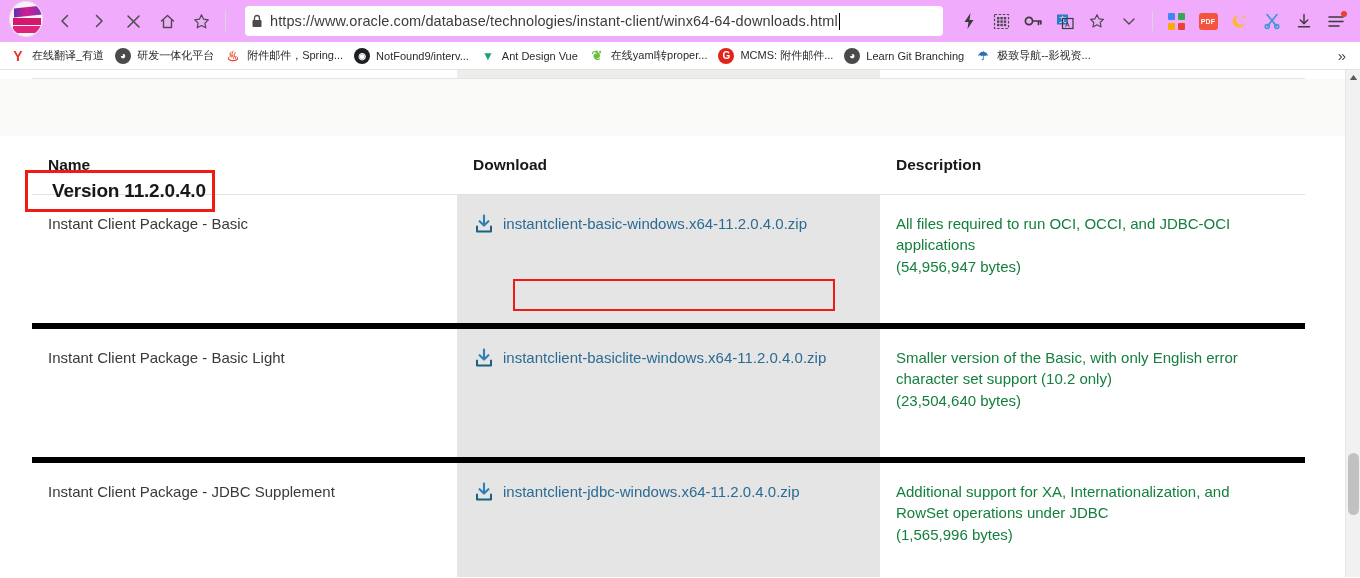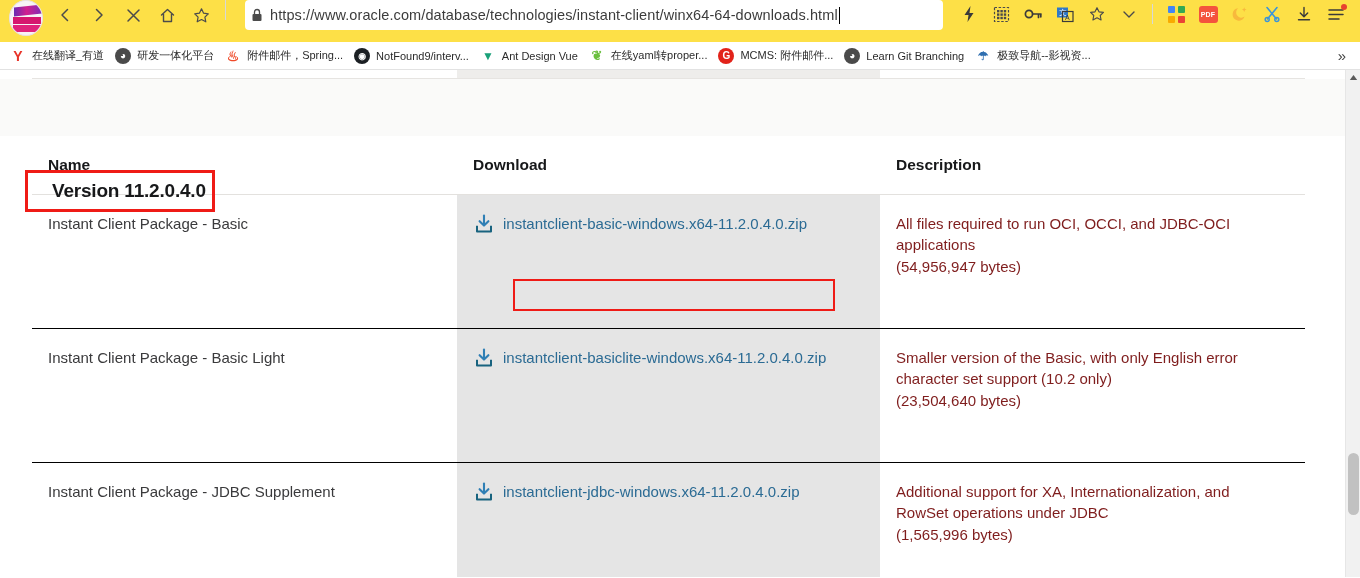--- a/index.html
+++ b/index.html
@@ -12,23 +12,23 @@
 
   
   #browser-chrome {
     width: 1360px;
     background: #ffffff;
     position: relative;
   }
   #toolbar-row {
     height: 42px;
     display: flex;
-    align-items: flex-start;
+    align-items: center;
     padding: 0 8px 0 0;
-    background: #fde047;
+    background: #f0abfc;
   }
   #profile-avatar {
     width: 46px; height: 40px;
     margin-left: 2px;
     position: relative;
     flex: 0 0 auto;
     overflow: hidden;
   }
   #profile-avatar .av-circle {
     position: absolute;
@@ -233,21 +233,21 @@
   
   #ic-table {
     position: absolute;
     left: 32px; top: 66px;
     width: 1273px;
     background: #ffffff;
   }
   .tr {
     display: flex;
     position: relative;
-    border-bottom: 1px solid #000000;
+    border-bottom: 6px solid #000000;
   }
   .tr.header { border-bottom: 1px solid #e3e1de; }
   .td-name   { width: 425px; flex: 0 0 425px; padding: 18px 16px 18px 16px; }
   .td-dl     { width: 423px; flex: 0 0 423px; padding: 18px 16px 18px 16px; }
   .td-desc   { flex: 1 1 auto; padding: 18px 16px 18px 16px; }
 
   .tr.body .td-dl { background: #e5e5e5; }
 
   .th-text {
     font-size: 15.5px;
@@ -271,21 +271,21 @@
   }
   .dl-icon { width: 22px; height: 22px; flex: 0 0 auto; margin-right: 8px; margin-top: 0px; }
   .dl-link {
     font-size: 15px;
     color: #2b6b94;
     line-height: 1.42;
     white-space: nowrap;
   }
   .desc-text {
     font-size: 15px;
-    color: #7f1d1d;
+    color: #15803d;
     line-height: 1.42;
   }
   .desc-text div { white-space: nowrap; }
 
   #dl-link-highlight {
     position: absolute;
     left: 513px; top: 209px;
     width: 322px; height: 32px;
     border: 2px solid #ef1b16;
     z-index: 6;

